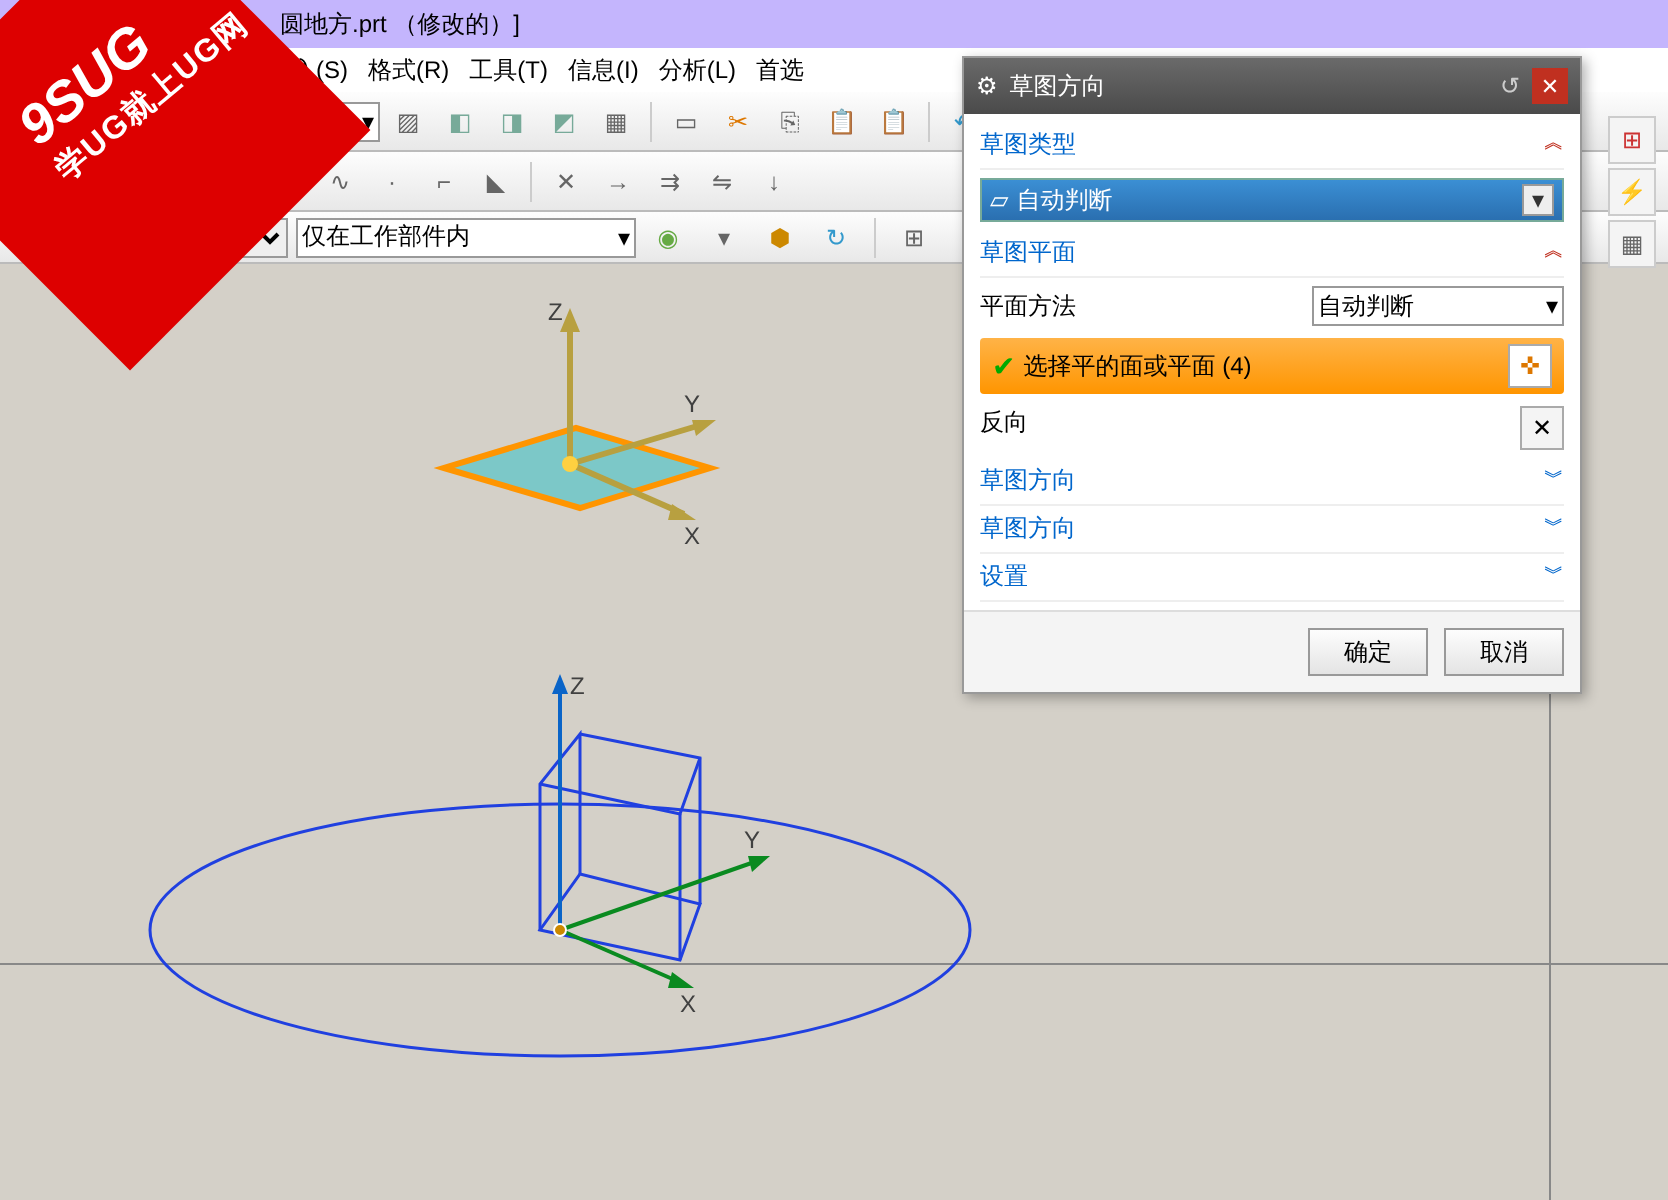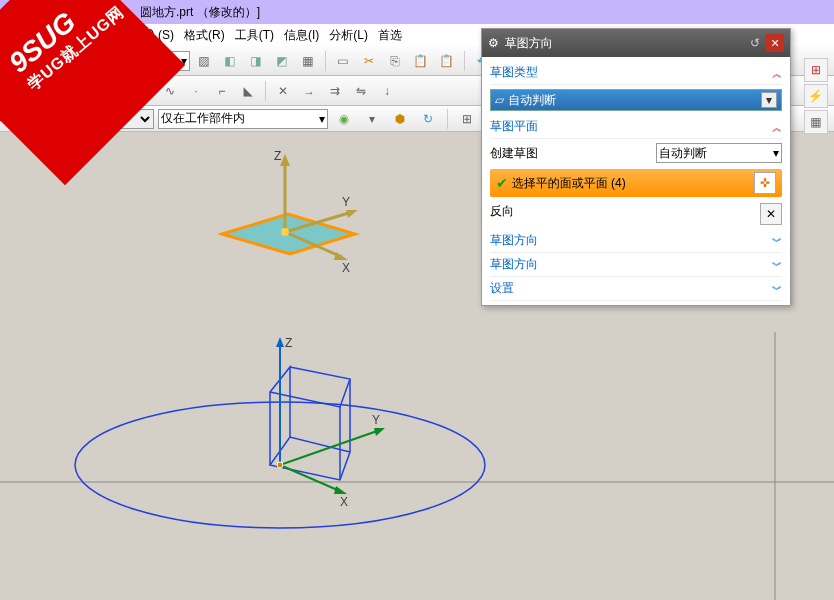--- a/index.html
+++ b/index.html
@@ -2,37 +2,37 @@
 <html><head>
 <meta charset="utf-8">
 <style>
 *{box-sizing:border-box;margin:0;padding:0;font-family:"Microsoft YaHei",sans-serif;font-size:12px}
 body{width:834px;height:600px;background:#d4d0c8;position:relative;overflow:hidden}
 .titlebar{height:24px;background:#c4b5fd;display:flex;align-items:center;padding-left:140px}
 .menubar{height:22px;background:#fff;display:flex;align-items:center;padding-left:80px;gap:2px}
 .menubar span{padding:2px 4px;cursor:pointer}
 .toolbar1{height:30px;background:linear-gradient(#fdfdfd,#e8e8e8);display:flex;align-items:center;padding-left:90px;gap:2px;border-bottom:1px solid #bbb}
 .toolbar2{height:30px;background:linear-gradient(#fdfdfd,#e8e8e8);display:flex;align-items:center;padding-left:2px;gap:2px;border-bottom:1px solid #bbb}
-.toolbar3{height:26px;background:linear-gradient(#fdfdfd,#e8e8e8);display:flex;align-items:center;padding-left:20px;gap:4px;border-bottom:1px solid #bbb}
+.toolbar3{height:26px;background:linear-gradient(#fdfdfd,#e8e8e8);display:flex;align-items:center;padding-left:10px;gap:4px;border-bottom:1px solid #bbb}
 .tbtn{width:24px;height:24px;border:1px solid transparent;display:flex;align-items:center;justify-content:center;cursor:pointer;color:#666}
 .sep{width:1px;height:20px;background:#ccc;margin:0 3px}
 select{height:20px;font-size:11px;border:1px solid #999}
 .dropdown-select{height:20px;min-width:100px;border:1px solid #999;background:#fff;display:inline-flex;align-items:center;padding:0 2px}
 .viewport{position:absolute;top:132px;left:0;right:0;bottom:0;background:#d4d0c8}
 .watermark{position:absolute;top:-20px;left:-20px;width:170px;height:170px;background:#d00;transform:rotate(-45deg);transform-origin:center;z-index:50}
 .watermark-text{position:absolute;top:10px;left:6px;transform:rotate(-40deg);z-index:51;color:#fff;font-weight:bold}
 .watermark-text .l1{font-size:28px;font-style:italic}
 .watermark-text .l2{font-size:16px;letter-spacing:1px}
 .dialog{position:absolute;top:28px;left:481px;width:310px;background:#fff;border:1px solid #999;box-shadow:2px 2px 6px rgba(0,0,0,.3);z-index:30}
 .dlg-title{height:28px;background:linear-gradient(#6a6a6a,#4a4a4a);color:#fff;display:flex;align-items:center;padding:0 6px;justify-content:space-between}
 .dlg-title .ttl{display:flex;align-items:center;gap:6px}
 .dlg-close{width:18px;height:18px;background:#c03020;color:#fff;display:flex;align-items:center;justify-content:center;cursor:pointer;font-size:11px}
 .dlg-reset{width:18px;height:18px;color:#ccc;display:flex;align-items:center;justify-content:center;cursor:pointer}
 .dlg-sec{padding:4px 8px}
-.sec-hdr{display:flex;justify-content:space-between;align-items:flex-end;color:#0066cc;padding:3px 0;cursor:pointer;border-bottom:1px solid #eee}
+.sec-hdr{display:flex;justify-content:space-between;align-items:flex-start;color:#0066cc;padding:3px 0;cursor:pointer;border-bottom:1px solid #eee}
 .sec-hdr .chev{color:#c03020;font-size:10px}
 .chev-blue{color:#06c;font-size:10px}
 .combo{width:100%;height:22px;border:1px solid #7a9;background:linear-gradient(#3b8fd4,#2a6fb0);color:#fff;display:flex;align-items:center;padding:0 4px;margin:4px 0}
 .combo .arrow{margin-left:auto;width:16px;height:16px;background:#eee;color:#333;display:flex;align-items:center;justify-content:center;border:1px solid #999}
 .row{display:flex;align-items:center;padding:4px 0;gap:6px}
 .sel-row{background:linear-gradient(#ffb347,#ff9500);height:28px;display:flex;align-items:center;padding:0 6px;margin:2px 0;border-radius:2px}
 .sel-row .chk{color:#0a0;font-size:14px;margin-right:4px}
 .sel-row .ibtn{margin-left:auto;width:22px;height:22px;background:#fff;border:1px solid #aaa;display:flex;align-items:center;justify-content:center;color:#d70}
 .rev-row{display:flex;align-items:flex-start;padding:4px 0}
 .rev-row .ibtn{margin-left:auto;width:22px;height:22px;background:#f4f4f4;border:1px solid #aaa;display:flex;align-items:center;justify-content:center}
@@ -192,21 +192,21 @@
     <div class="combo">
       <span style="margin-right:4px">▱</span>
       <span>自动判断</span>
       <span class="arrow">▾</span>
     </div>
     <div class="sec-hdr">
       <span>草图平面</span>
         <span class="chev">︽</span>
     </div>
     <div class="row">
-      <span>创建草图</span>
+      <span>平面方法</span>
       <div class="dropdown-select" style="margin-left:auto;width:126px">
           <span>自动判断</span>
           <span style="margin-left:auto">▾</span>
         </div>
     </div>
     <div class="sel-row">
       <span class="chk">✔</span>
       <span>选择平的面或平面 (4)</span>
       <span class="ibtn">✜</span>
     </div>
@@ -220,13 +220,17 @@
     </div>
     <div class="sec-hdr">
       <span>草图方向</span>
         <span class="chev-blue">︾</span>
     </div>
     <div class="sec-hdr">
       <span>设置</span>
         <span class="chev-blue">︾</span>
     </div>
   </div>
+  <div class="dlg-btns">
+    <button>确定</button>
+    <button>取消</button>
+  </div>
 </div>
 
 </body></html>

